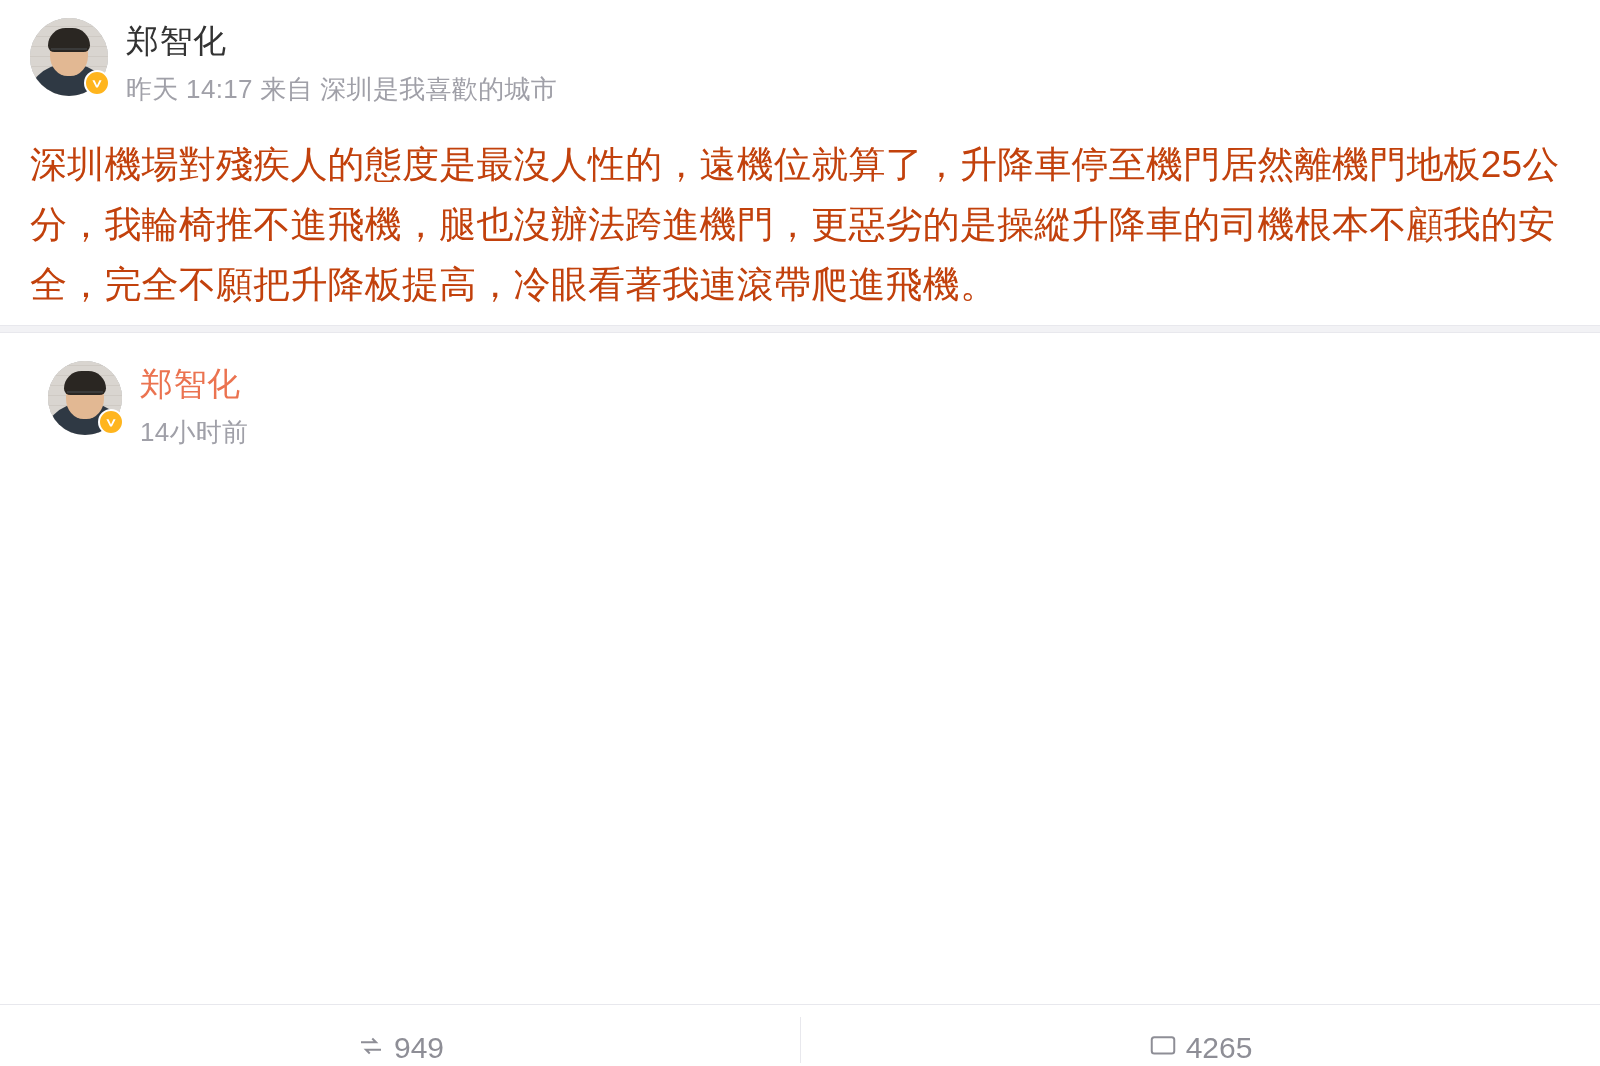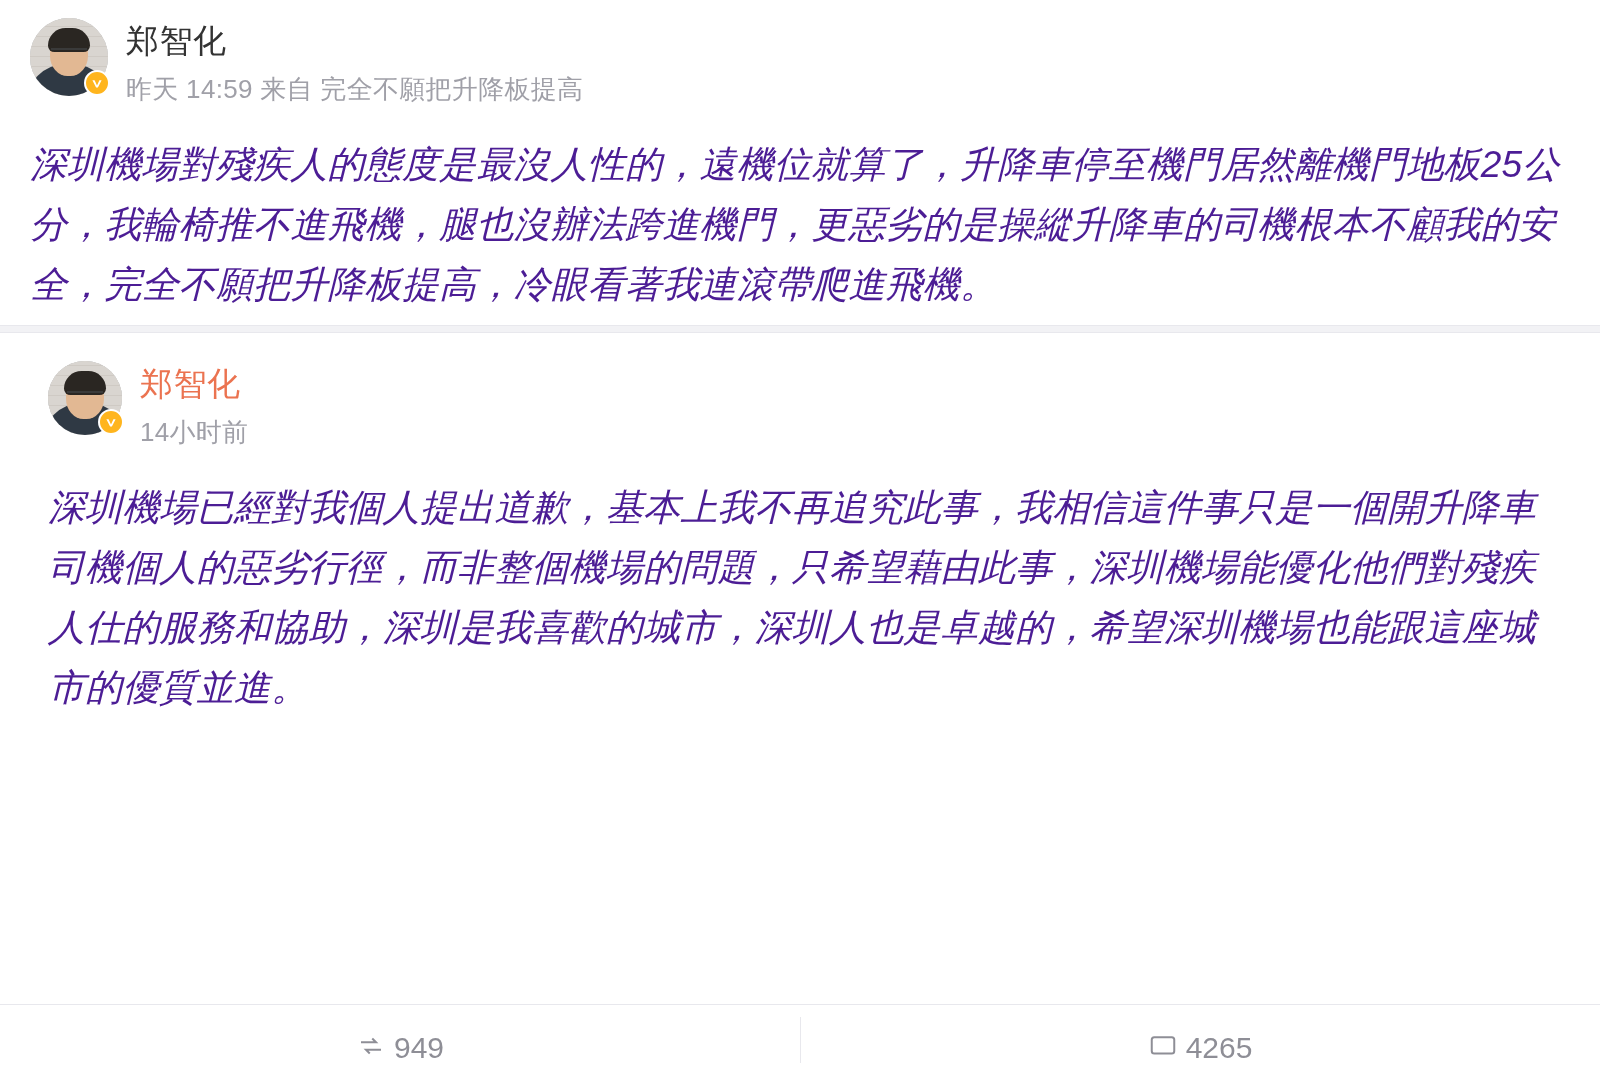--- a/index.html
+++ b/index.html
@@ -116,24 +116,23 @@
     font-size: 26px;
     color: #a0a0a8;
     letter-spacing: 0.3px;
   }
   .sub .src { color: #a0a0a8; }
 
   .content {
     margin-top: 28px;
     font-size: 37px;
     line-height: 1.62;
-    color: #4c1d95;
+    color: #c2410c;
     letter-spacing: 0.2px;
     word-break: break-word;
-    font-style: italic;
   }
   .content p { margin: 0; }
 
   .post-second { padding: 28px 30px 18px 48px; }
   .post-second .avatar-wrap { width: 74px; height: 74px; flex: 0 0 74px; }
   .post-second .avatar { width: 74px; height: 74px; }
 
   
   .actionbar {
     position: absolute;
@@ -186,22 +185,22 @@
         </div>
         <div class="vbadge">
           <svg width="16" height="16" viewBox="0 0 16 16" aria-hidden="true">
             <path d="M3.4 5.2h2.2L8 10.6l2.4-5.4h2.2L8.9 12.6H7.1z" fill="#ffffff"></path>
           </svg>
         </div>
       </div>
       <div class="meta">
         <div class="author">郑智化</div>
         <div class="sub">
-          <span>昨天 14:59</span>
-          <span class="src">来自 完全不願把升降板提高</span>
+          <span>昨天 14:17</span>
+          <span class="src">来自 深圳是我喜歡的城市</span>
         </div>
       </div>
     </div>
     <div class="content">
       <p>深圳機場對殘疾人的態度是最沒人性的，遠機位就算了，升降車停至機門居然離機門地板25公分，我輪椅推不進飛機，腿也沒辦法跨進機門，更惡劣的是操縱升降車的司機根本不顧我的安全，完全不願把升降板提高，冷眼看著我連滾帶爬進飛機。</p>
     </div>
   </div>
 
   <div class="post-divider"></div>
 
@@ -221,23 +220,20 @@
           </svg>
         </div>
       </div>
       <div class="meta">
         <div class="author orange">郑智化</div>
         <div class="sub">
           <span>14小时前</span>
         </div>
       </div>
     </div>
-    <div class="content">
-      <p>深圳機場已經對我個人提出道歉，基本上我不再追究此事，我相信這件事只是一個開升降車司機個人的惡劣行徑，而非整個機場的問題，只希望藉由此事，深圳機場能優化他們對殘疾人仕的服務和協助，深圳是我喜歡的城市，深圳人也是卓越的，希望深圳機場也能跟這座城市的優質並進。</p>
-    </div>
   </div>
 
   <div class="actionbar">
     <div class="action">
       <span class="ico">
         <svg width="30" height="30" viewBox="0 0 24 24" fill="none" stroke="#8e8e96" stroke-width="1.6">
           <path d="M4 9h12l-3-3M20 15H8l3 3"></path>
         </svg>
       </span>
       <span class="lbl">949</span>

